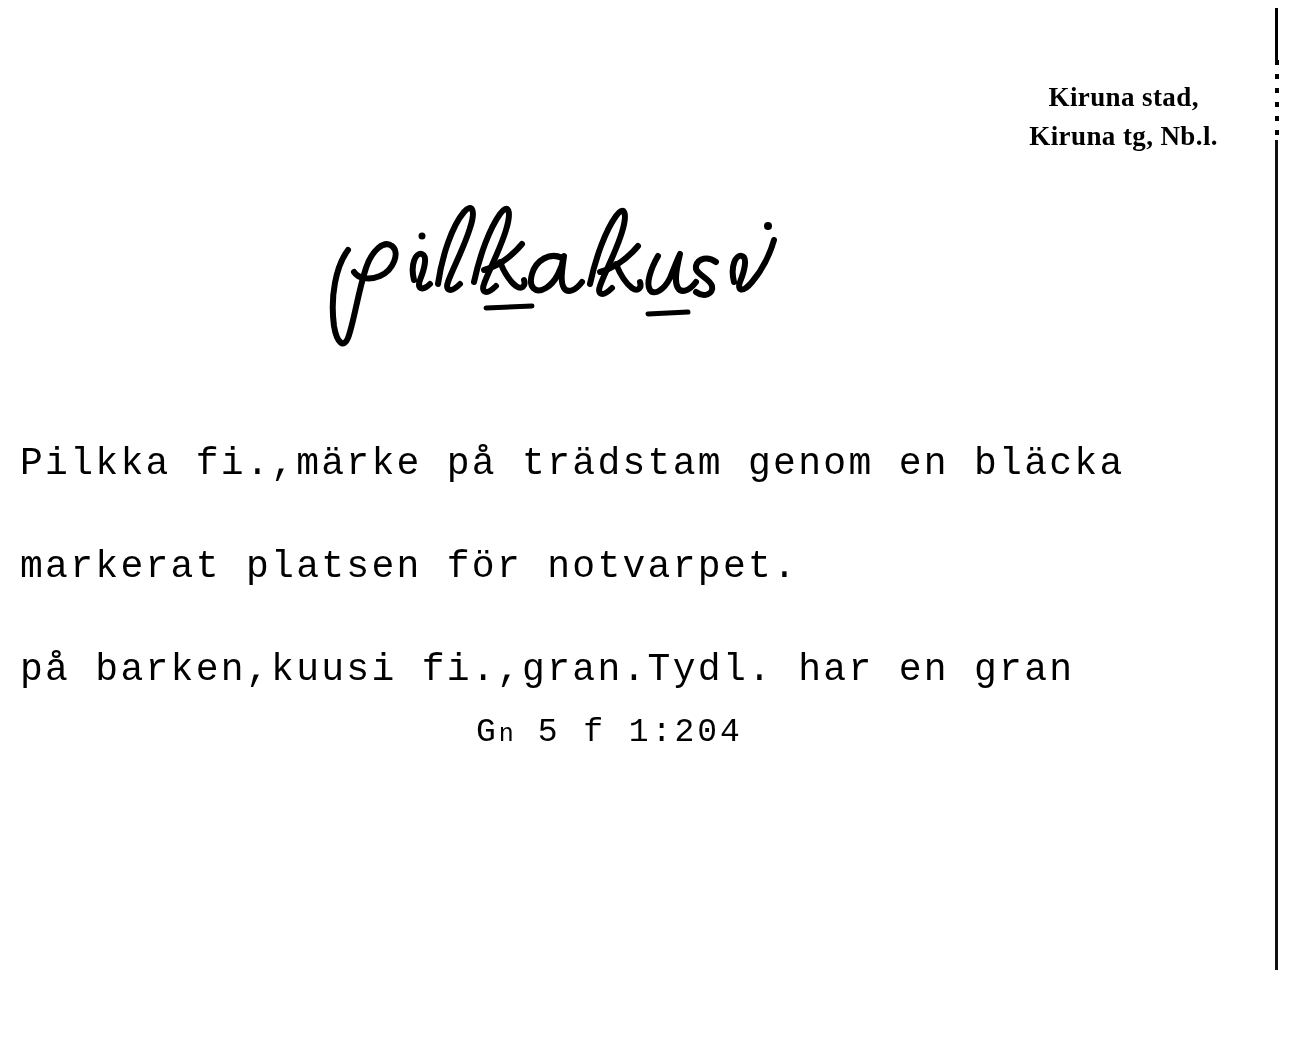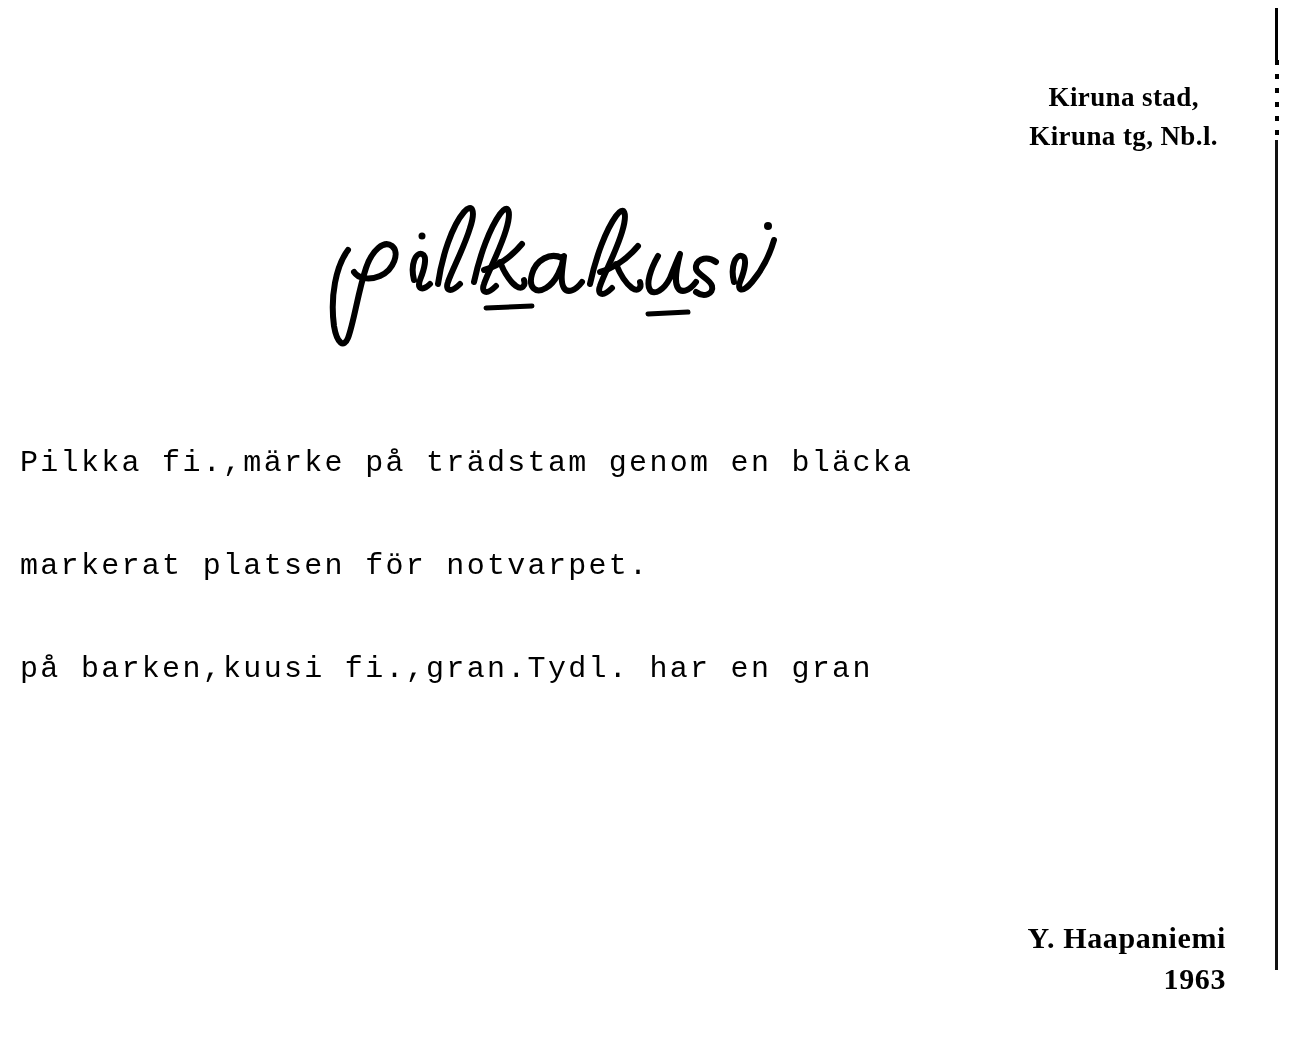--- a/index.html
+++ b/index.html
@@ -94,21 +94,21 @@
     width: 560px;
     height: 160px;
   }
 
   
   .body-text {
     position: absolute;
     left: 20px;
     top: 412px;
     width: 1220px;
-    font-size: 30px;
+    font-size: 38px;
     letter-spacing: 2.3px;
     line-height: 103px;
   }
   .body-text div { white-space: nowrap; }
 
   .ref-line {
     position: absolute;
     left: 476px;
     top: 714px;
     font-size: 33px;
@@ -183,19 +183,18 @@
       </g>
     </svg>
   </div>
 
   <div class="body-text">
     <div>Pilkka fi.,märke på trädstam genom en bläcka</div>
     <div>markerat platsen för notvarpet.</div>
     <div>på barken,kuusi fi.,gran.Tydl. har en gran</div>
   </div>
 
-
-  <div class="signature">
-    <div>Y. Haapaniemi</div>
-    <div>1963</div>
-  </div>
+  <div class="ref-line">
+    <span>G</span><span class="small-n">n</span><span> 5  f 1:204</span>
+  </div>
+
 
 </div>
 
 </body></html>

